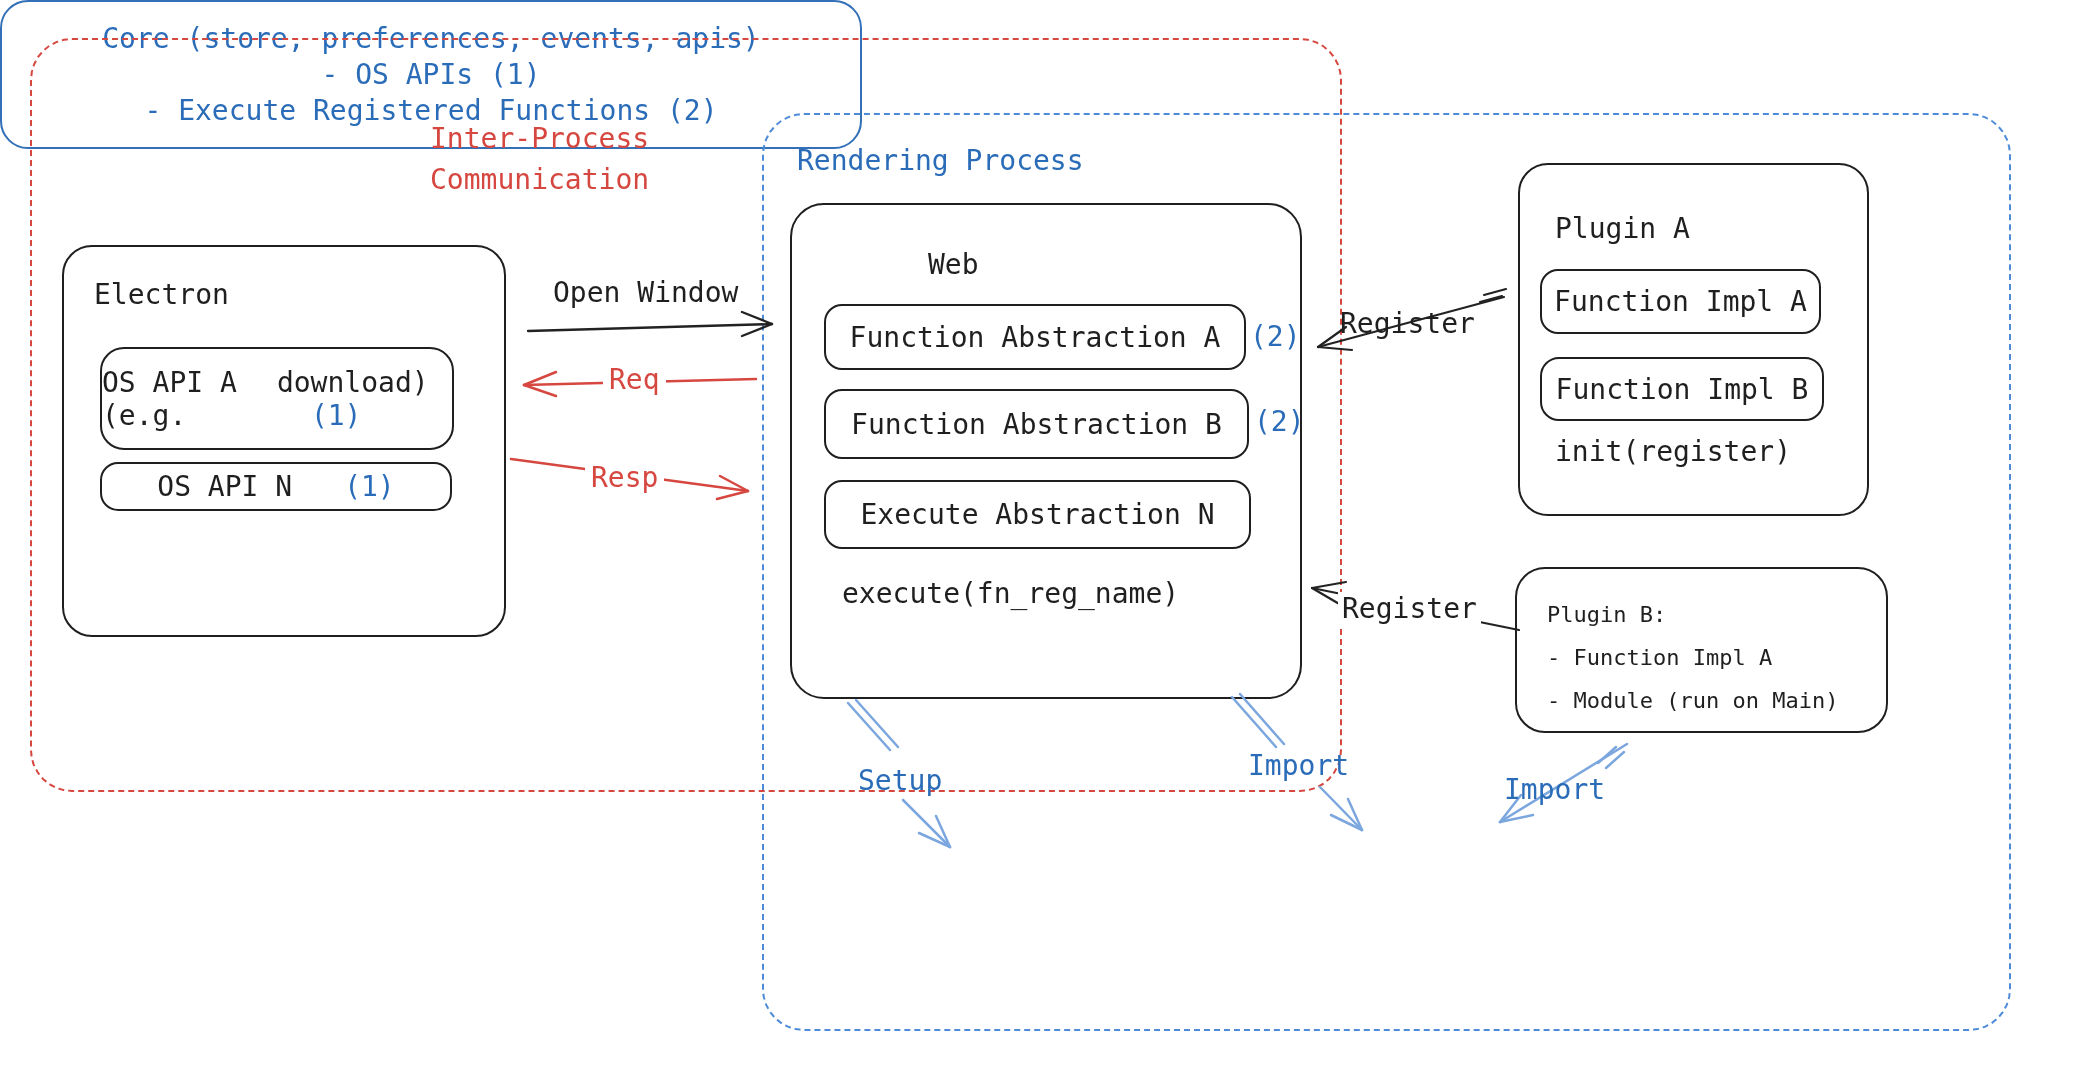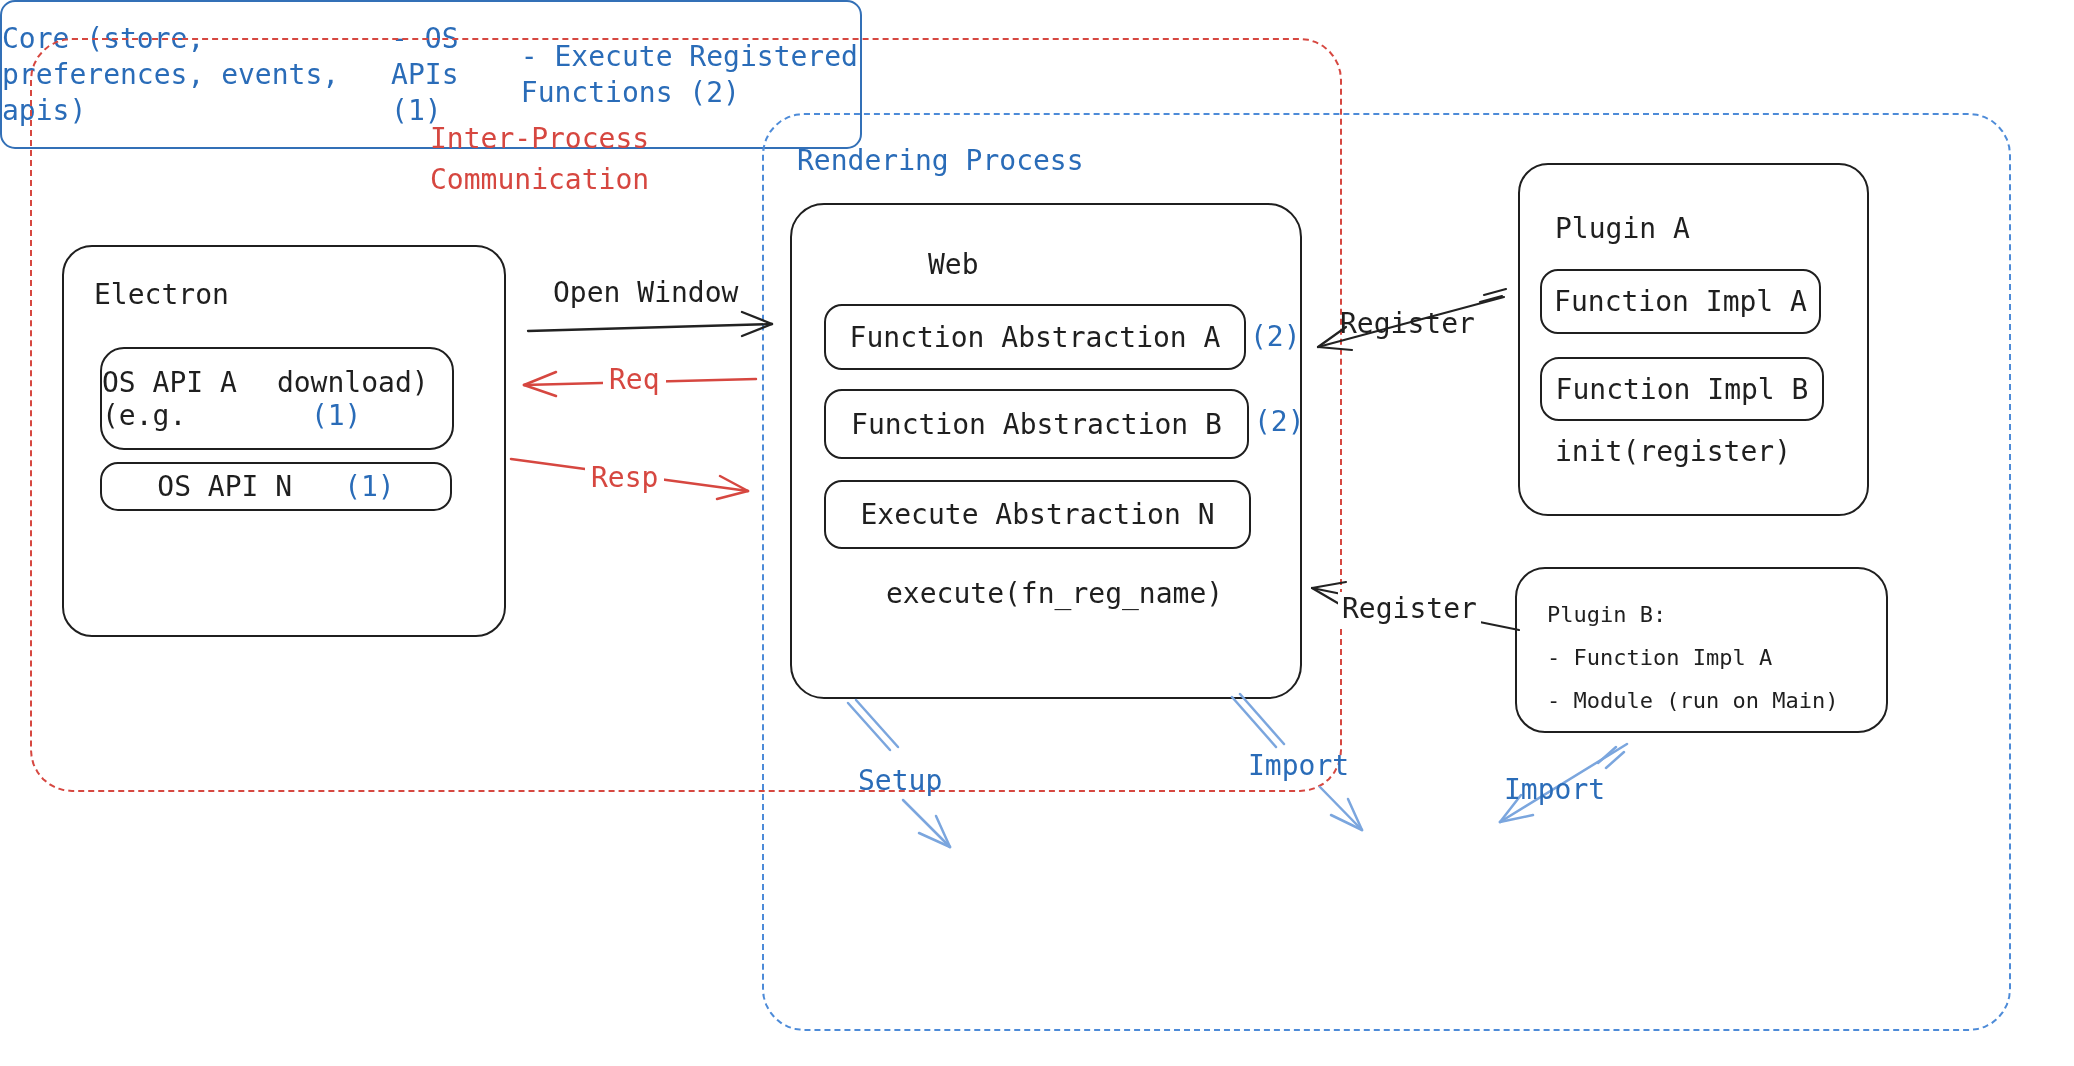--- a/index.html
+++ b/index.html
@@ -22,31 +22,31 @@
   #os-api-n .badge{margin-left:52px;}
   
   #web-box{left:790px;top:203px;width:508px;height:492px;border-radius:34px;}
   #web-title{left:136px;top:43px;}
   .fa-row{position:absolute;border:2.2px solid #1f1f1f;border-radius:18px;display:flex;align-items:center;justify-content:center;}
   #fa-a{left:32px;top:99px;width:418px;height:62px;}
   #fa-b{left:32px;top:184px;width:421px;height:66px;}
   #fa-n{left:32px;top:275px;width:423px;height:65px;}
   #fa-a-badge{left:458px;top:115px;}
   #fa-b-badge{left:462px;top:200px;}
-  #execute-label{left:50px;top:372px;margin-left:44px;}
+  #execute-label{left:50px;top:372px;}
   
   #plugin-a-box{left:1518px;top:163px;width:347px;height:349px;}
   #plugin-a-title{left:35px;top:47px;}
   #fi-a{left:20px;top:104px;width:277px;height:61px;}
   #fi-b{left:20px;top:192px;width:280px;height:60px;border-radius:19px;}
   #init-label{left:35px;top:270px;}
   
   #plugin-b-box{left:1515px;top:567px;width:373px;height:166px;font-size:22px;line-height:43px;padding:24px 0 0 30px;box-sizing:border-box;}
   
-  #core-box{left:942px;top:830px;width:858px;height:145px;border:2.4px solid #3370b7;border-radius:15px;color:#2a6cb8;display:flex;flex-direction:row;align-items:center;justify-content:center;line-height:36px;text-align:left;}
+  #core-box{left:942px;top:830px;width:858px;height:145px;border:2.4px solid #3370b7;border-radius:28px;color:#2a6cb8;display:flex;flex-direction:column;align-items:center;justify-content:center;line-height:36px;text-align:center;}
   
   .arrow-label{position:absolute;z-index:3;}
   #lbl-open-window{left:553px;top:276px;}
   #lbl-req{left:603px;top:363px;color:#d64740;background:#ffffff;padding:0 6px;}
   #lbl-resp{left:585px;top:461px;color:#d64740;background:#ffffff;padding:0 6px;}
   #lbl-register-a{left:1340px;top:307px;}
   #lbl-register-b{left:1338px;top:592px;background:#ffffff;padding:0 4px;}
   #lbl-setup{left:858px;top:764px;color:#2a6cb8;}
   #lbl-import-web{left:1248px;top:749px;color:#2a6cb8;}
   #lbl-import-plugin{left:1504px;top:773px;color:#2a6cb8;}

